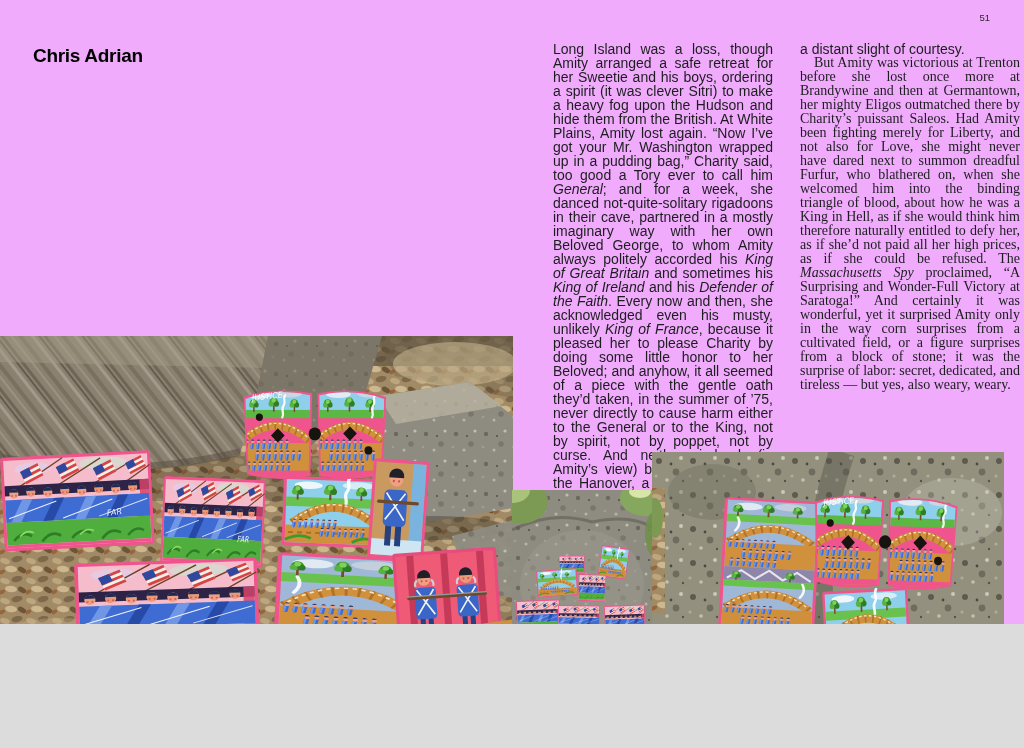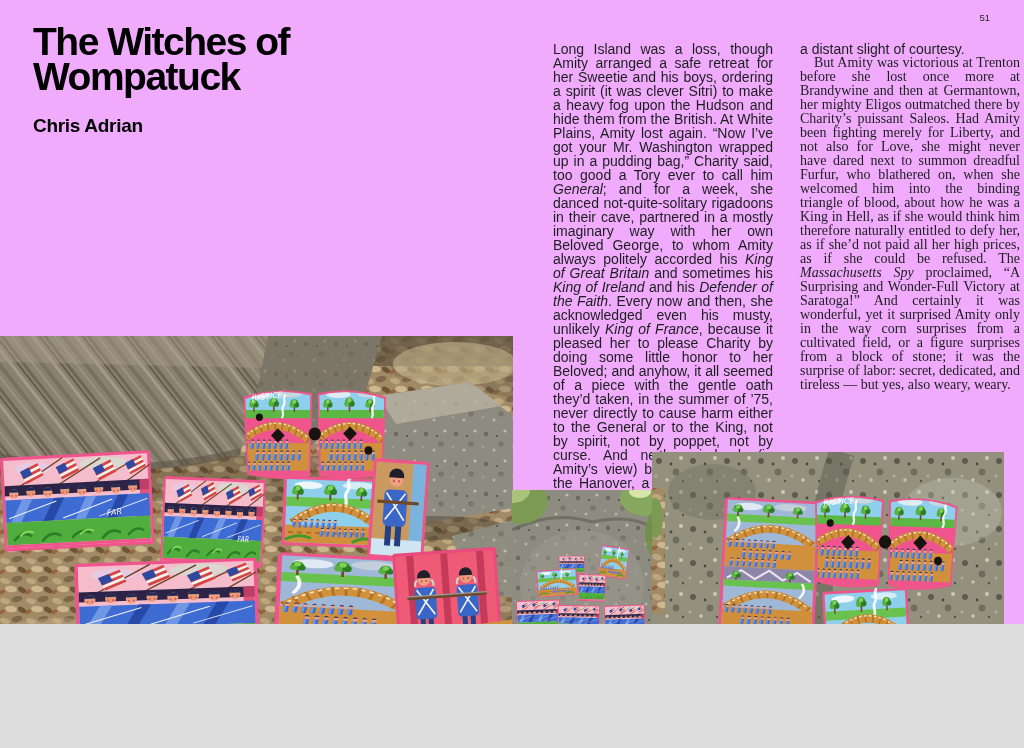--- a/index.html
+++ b/index.html
@@ -20,21 +20,20 @@
   .scrawl{font-family:"DejaVu Sans",sans-serif;font-style:italic;fill:#ffffff;opacity:0.92;}
 </style>
 </head>
 <body>
 
 <div class="page">
 
   <div class="page-number">51</div>
 
   <header class="title-block">
-    <h1 class="title"><span>The Witches of</span><br><span>Wompatuck</span></h1>
     <div class="author">Chris Adrian</div>
   </header>
 
   <div class="col col-left">
       <p class="para"><span>Long Island was a loss, though Amity arranged a safe retreat for her Sweetie and his boys, ordering a spirit (it was clever Sitri) to make a heavy fog upon the Hudson and hide them from the British. At White Plains, Amity lost again. “Now I’ve got your Mr. Washington wrapped up in a pudding bag,” Charity said, too good a Tory ever to call him </span><span class="it">General</span><span>; and for a week, she danced not-quite-solitary rigadoons in their cave, partnered in a mostly imaginary way with her own Beloved George, to whom Amity always politely accorded his </span><span class="it">King of Great Britain</span><span> and sometimes his </span><span class="it">King of Ireland</span><span> and his </span><span class="it">Defender of the Faith</span><span>. Every now and then, she acknowledged even his musty, unlikely </span><span class="it">King of France</span><span>, because it pleased her to please Charity by doing some little honor to her Beloved; and anyhow, it all seemed of a piece with the gentle oath they’d taken, in the summer of ’75, never directly to cause harm either to the General or to the King, not by spirit, not by poppet, not by curse. And neither, indeed, (in Amity’s view) by disrespect, since the Hanover, a weak and delicate bloom, might possibly be wounded to death by</span></p>
     </div>
   <div class="col col-right">
       <p class="para"><span>a distant slight of courtesy.</span></p>
       <p class="para indent"><span>But Amity was victorious at Trenton before she lost once more at Brandywine and then at Germantown, her mighty Eligos outmatched there by Charity’s puissant Saleos. Had Amity been fighting merely for Liberty, and not also for Love, she might never have dared next to summon dreadful Furfur, who blathered on, when she welcomed him into the binding triangle of blood, about how he was a King in Hell, as if she would think him therefore naturally entitled to defy her, as if she’d not paid all her high prices, as if she could be refused. The </span><span class="it">Massachusetts Spy</span><span> proclaimed, “A Surprising and Wonder-Full Victory at Saratoga!” And certainly it was wonderful, yet it surprised Amity only in the way corn surprises from a cultivated field, or a figure surprises from a block of stone; it was the surprise of labor: secret, dedicated, and tireless — but yes, also weary, weary.</span></p>
     </div>

